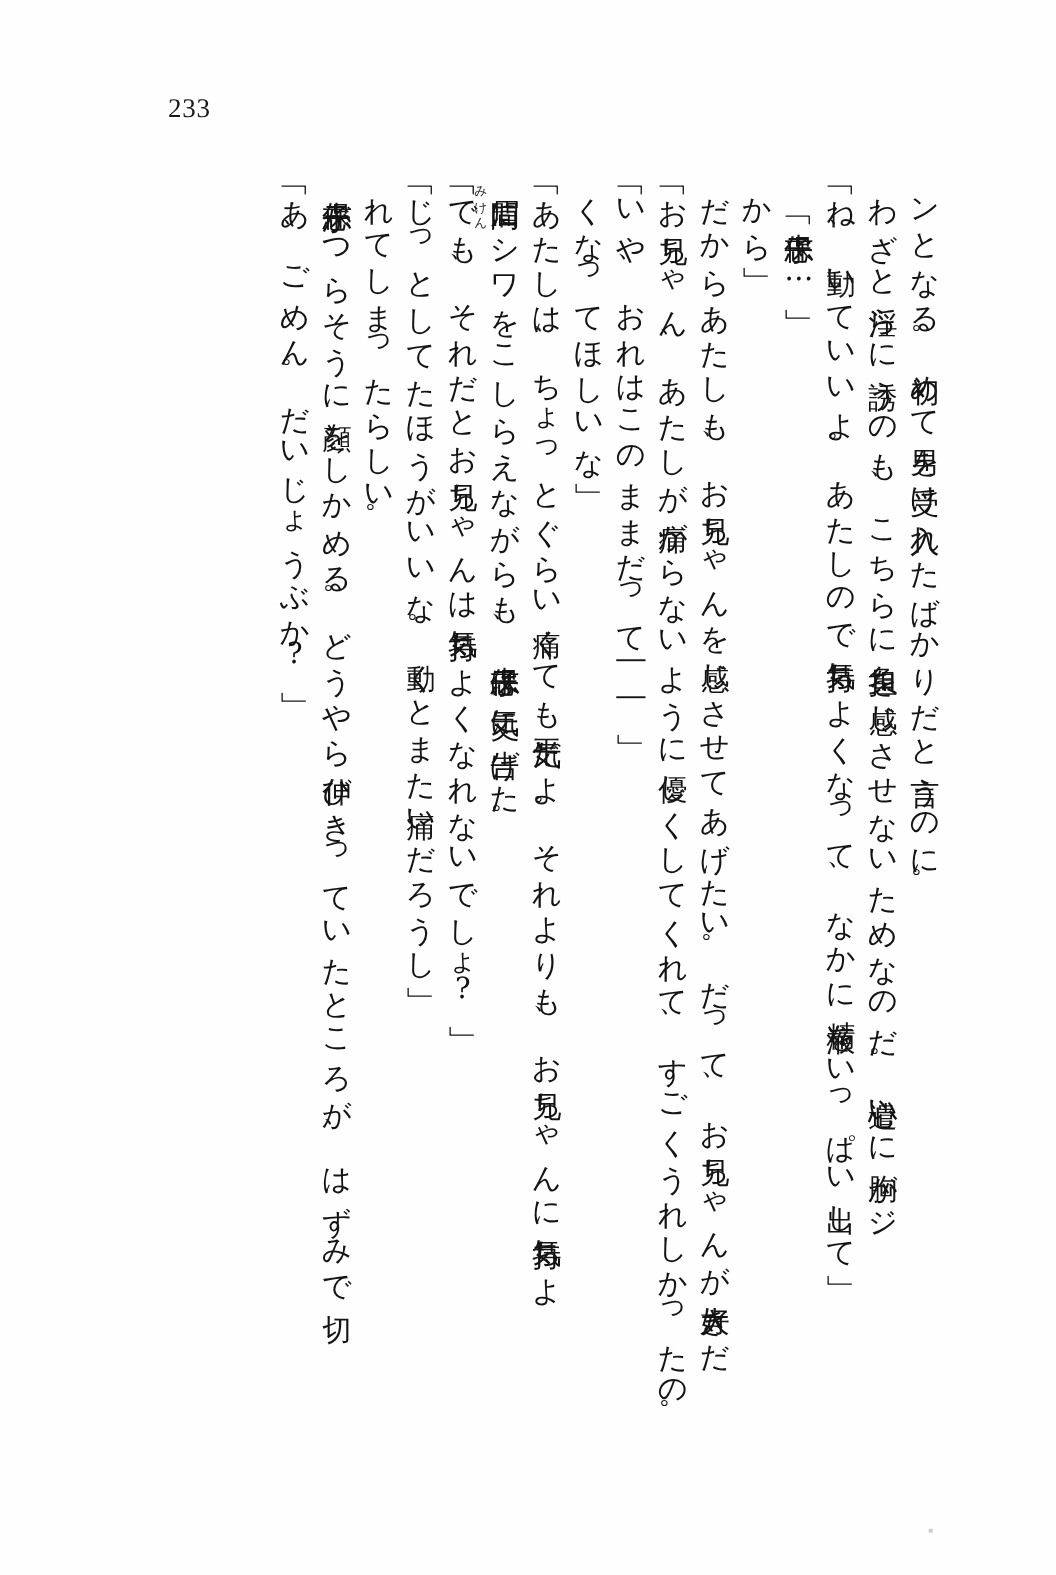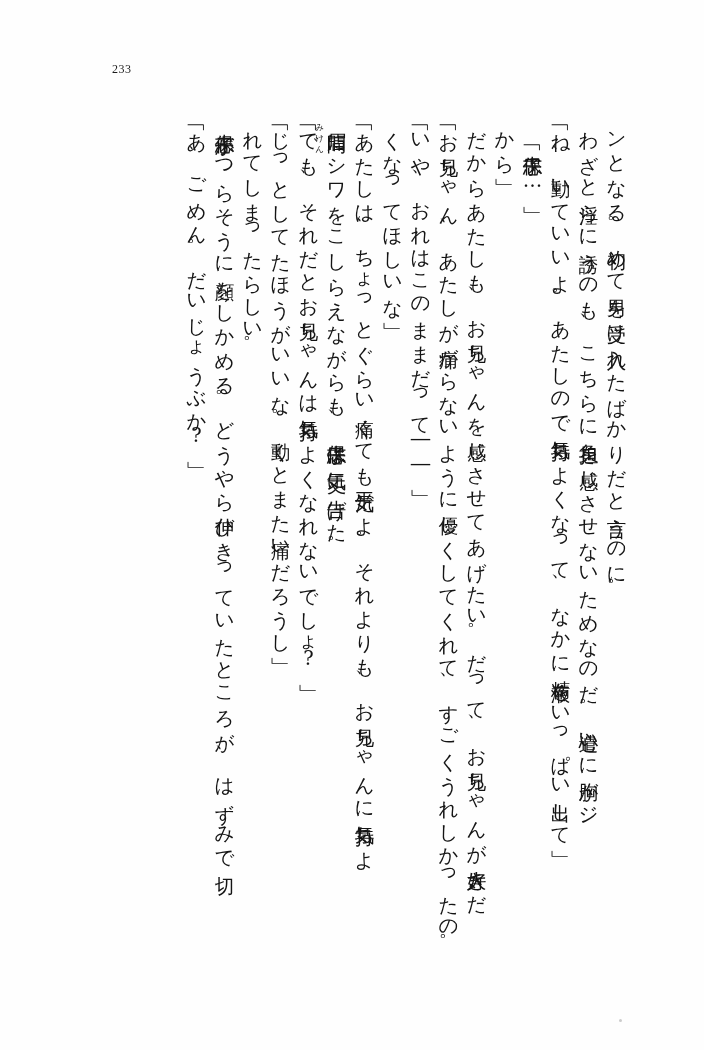--- a/index.html
+++ b/index.html
@@ -19,21 +19,21 @@
   .page {
     position: absolute;
     inset: 0;
     background: #fefefe;
   }
 
   .page-number {
     position: absolute;
     top: 62px;
     left: 112px;
-    font-size: 12px;
+    font-size: 18px;
     letter-spacing: 0.5px;
     color: #1a1a1a;
     font-family: "Liberation Serif", "DejaVu Serif", serif;
   }
 
   
   .text-block {
     position: absolute;
     top: 118px;
     right: 78px;

